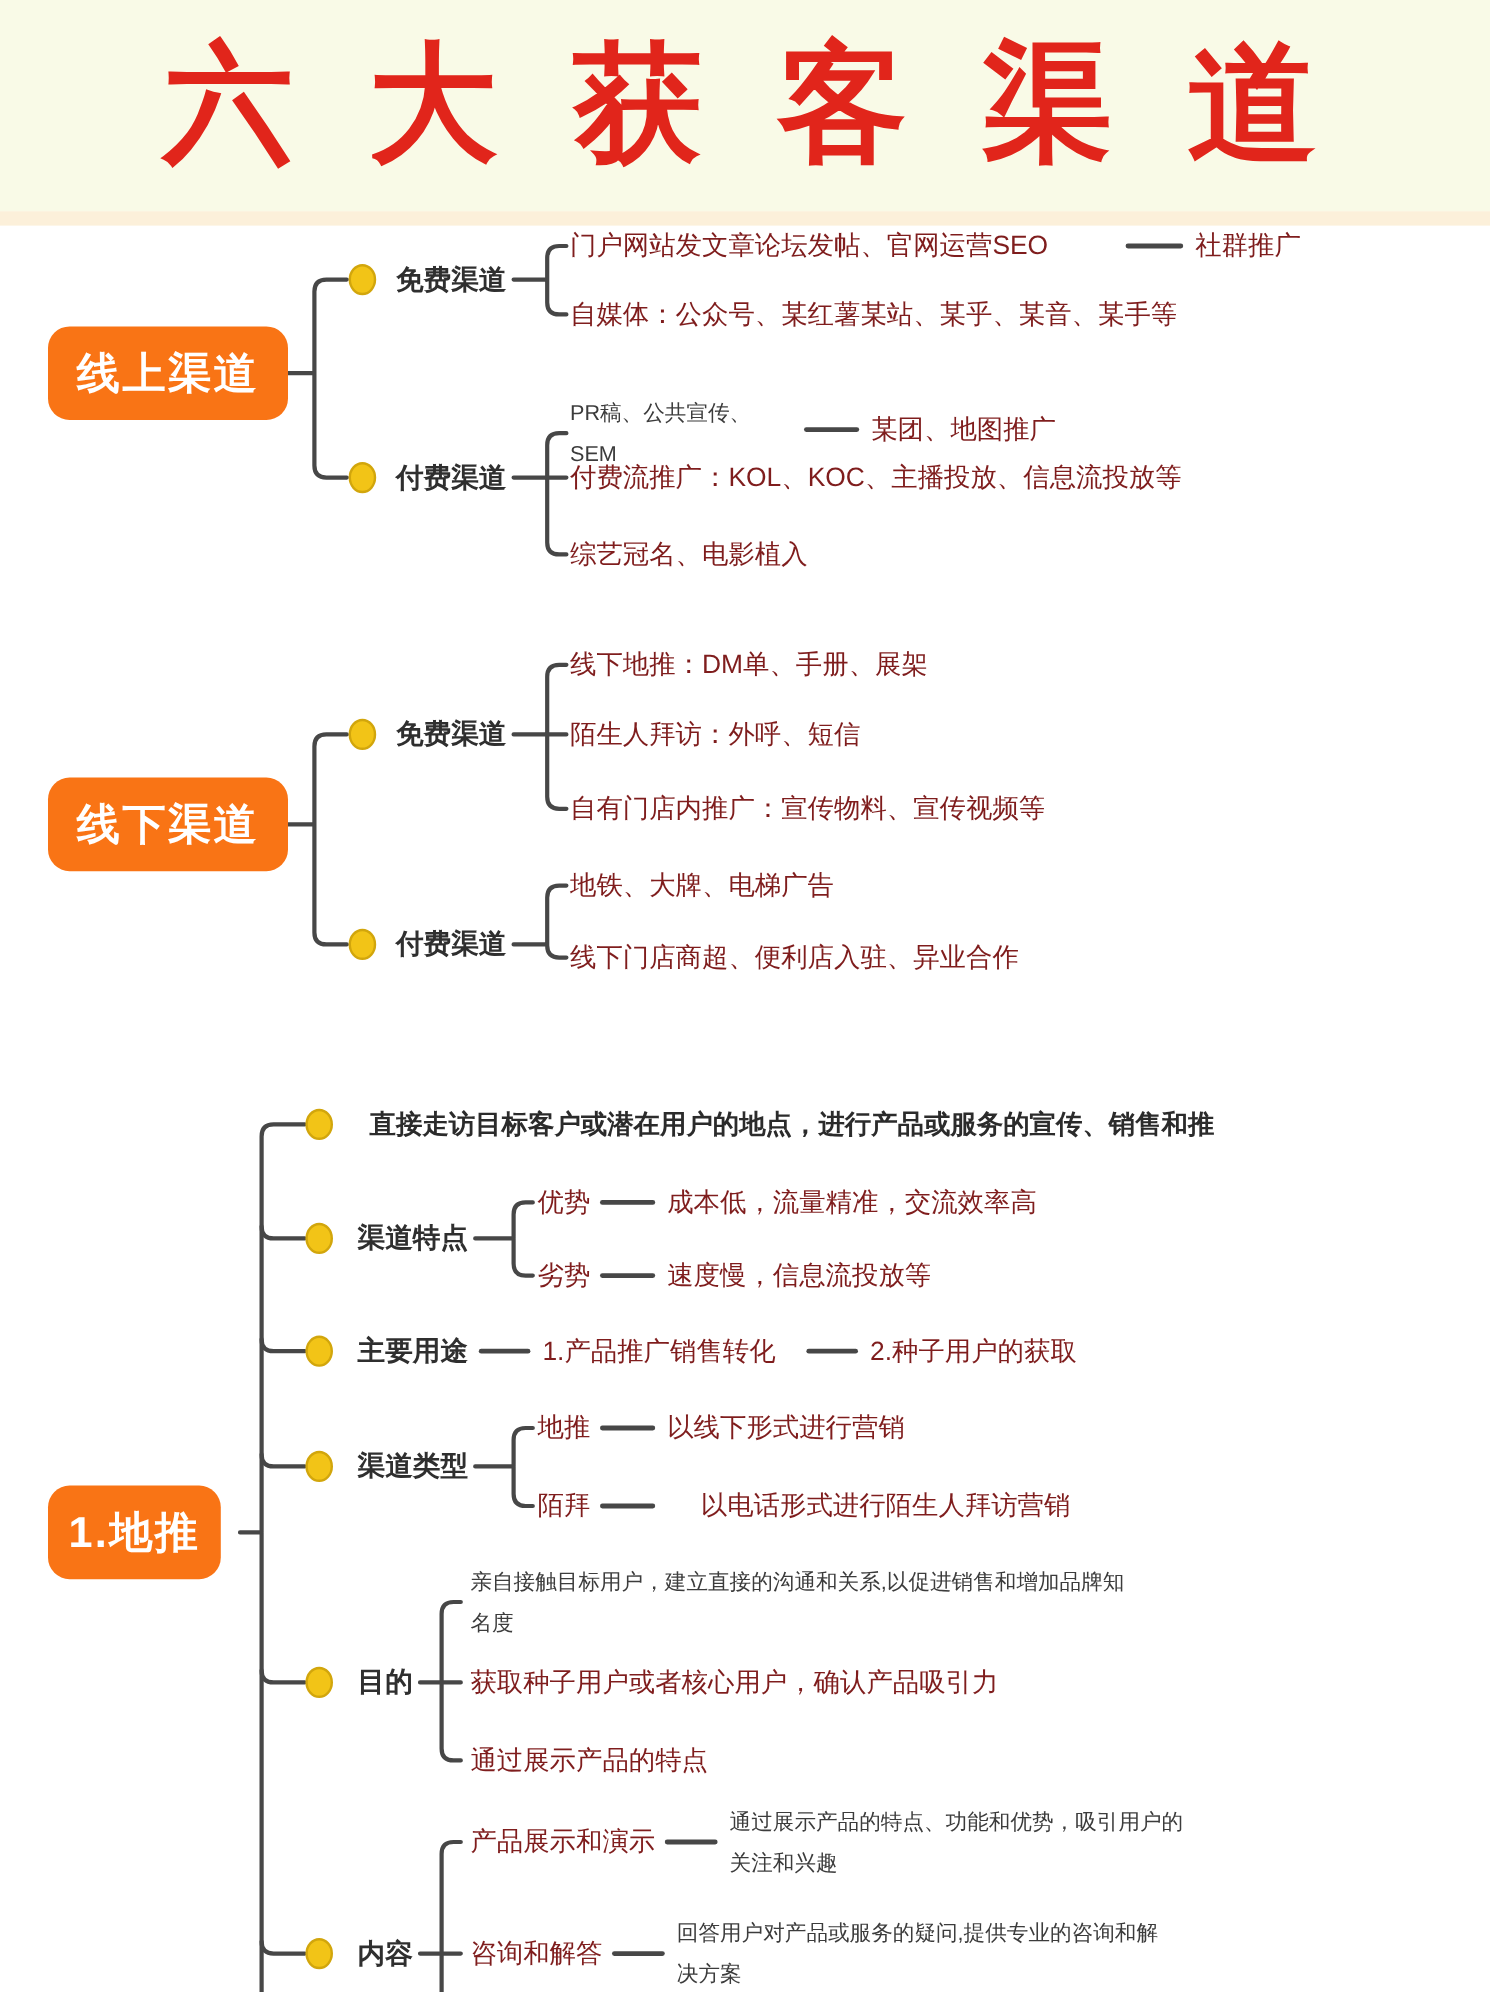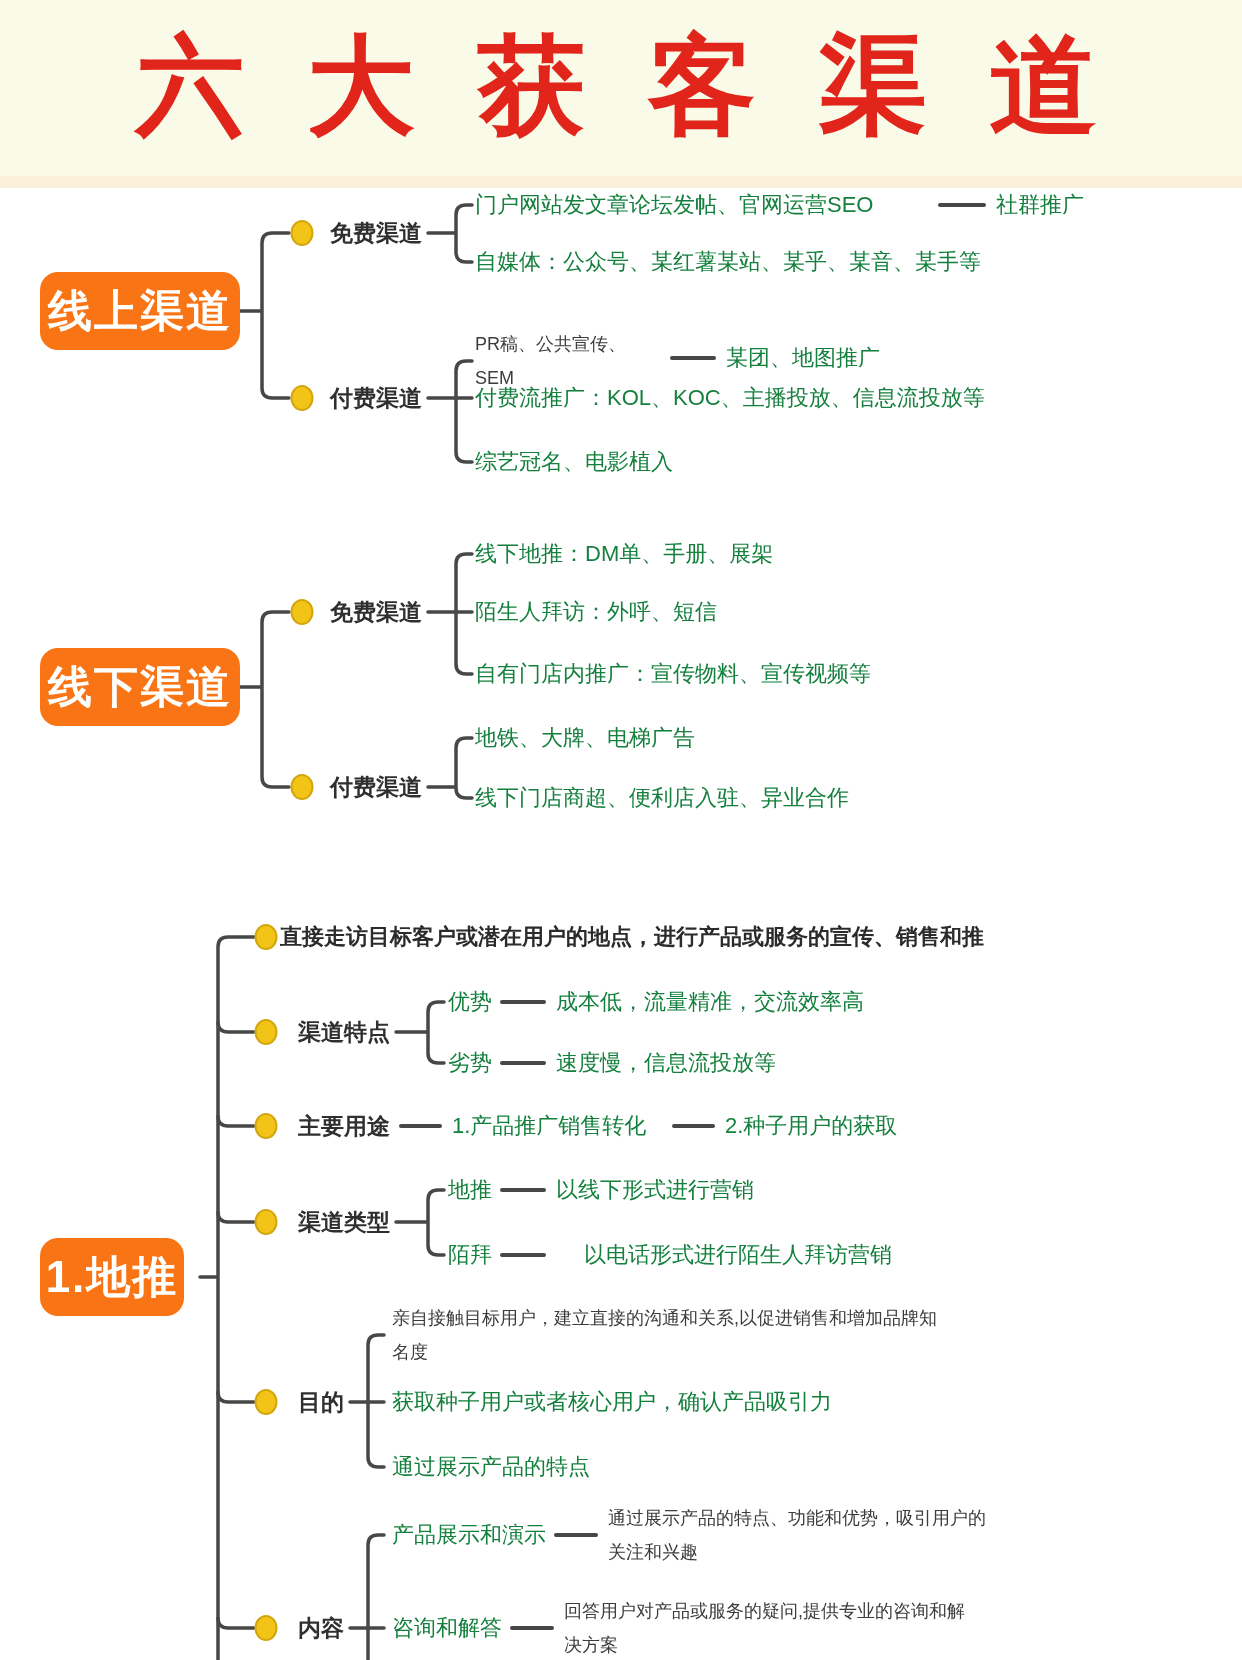--- a/index.html
+++ b/index.html
@@ -5,25 +5,25 @@
   html,body{margin:0;padding:0;}
   .stage{position:relative;width:1242px;height:1660px;background:#ffffff;overflow:hidden;
          font-family:"Liberation Sans","DejaVu Sans",sans-serif;}
   .header-band{position:absolute;left:0;top:0;width:1242px;height:176px;background:#f9fae7;}
   .header-strip{position:absolute;left:0;top:176px;width:1242px;height:12px;background:#fcf0da;}
   .title{position:absolute;left:0;top:14px;width:1242px;text-align:center;
          font-size:108px;font-weight:800;color:#e1251b;letter-spacing:0.58em;text-indent:0.5em;
          white-space:nowrap;}
   svg.wires{position:absolute;left:0;top:0;}
   .box{position:absolute;background:#f97415;border-radius:18px;color:#ffffff;font-weight:700;
-       display:flex;align-items:center;justify-content:center;font-size:44px;letter-spacing:2px;}
+       display:flex;align-items:center;justify-content:center;font-size:36px;letter-spacing:2px;}
   .dot{position:absolute;width:23px;height:26px;border-radius:50%;background:#f2c417;
        border:2px solid #d2a60c;transform:translate(-50%,-50%);box-sizing:border-box;}
   .lbl{position:absolute;transform:translateY(-50%);font-weight:700;font-size:23px;color:#2f2f2f;white-space:nowrap;}
-  .txt{position:absolute;transform:translateY(-50%);font-size:22px;color:#15803d;white-space:nowrap;}
+  .txt{position:absolute;transform:translateY(-50%);font-size:22px;color:#7f1d1d;white-space:nowrap;}
   .txt.bold{font-weight:700;color:#2b2b2b;}
   .txt2{position:absolute;transform:translateY(-50%);font-size:18px;color:#3c3c3c;line-height:34px;white-space:nowrap;}
 </style>
 </head>
 <body>
 
 <div class="stage">
   <div class="header-band"></div>
   <div class="header-strip"></div>
   <div class="title">六大获客渠道</div>
@@ -92,21 +92,21 @@
   <div class="txt" style="left:475px;top:674px;">自有门店内推广：宣传物料、宣传视频等</div>
 
   <div class="dot" style="left:302px;top:787px;"></div>
   <div class="lbl" style="left:330px;top:787px;">付费渠道</div>
   <div class="txt" style="left:475px;top:738px;">地铁、大牌、电梯广告</div>
   <div class="txt" style="left:475px;top:798px;">线下门店商超、便利店入驻、异业合作</div>
 
   <div class="box" style="left:40px;top:1238px;width:144px;height:78px;">1.地推</div>
 
   <div class="dot" style="left:266px;top:937px;"></div>
-  <div class="txt bold" style="left:280px;top:937px;">直接走访目标客户或潜在用户的地点，进行产品或服务的宣传、销售和推</div>
+  <div class="txt bold" style="left:308px;top:937px;">直接走访目标客户或潜在用户的地点，进行产品或服务的宣传、销售和推</div>
 
   <div class="dot" style="left:266px;top:1032px;"></div>
   <div class="lbl" style="left:298px;top:1032px;">渠道特点</div>
   <div class="txt" style="left:448px;top:1002px;">优势</div>
   <div class="txt" style="left:556px;top:1002px;">成本低，流量精准，交流效率高</div>
   <div class="txt" style="left:448px;top:1063px;">劣势</div>
   <div class="txt" style="left:556px;top:1063px;">速度慢，信息流投放等</div>
 
   <div class="dot" style="left:266px;top:1126px;"></div>
   <div class="lbl" style="left:298px;top:1126px;">主要用途</div>

